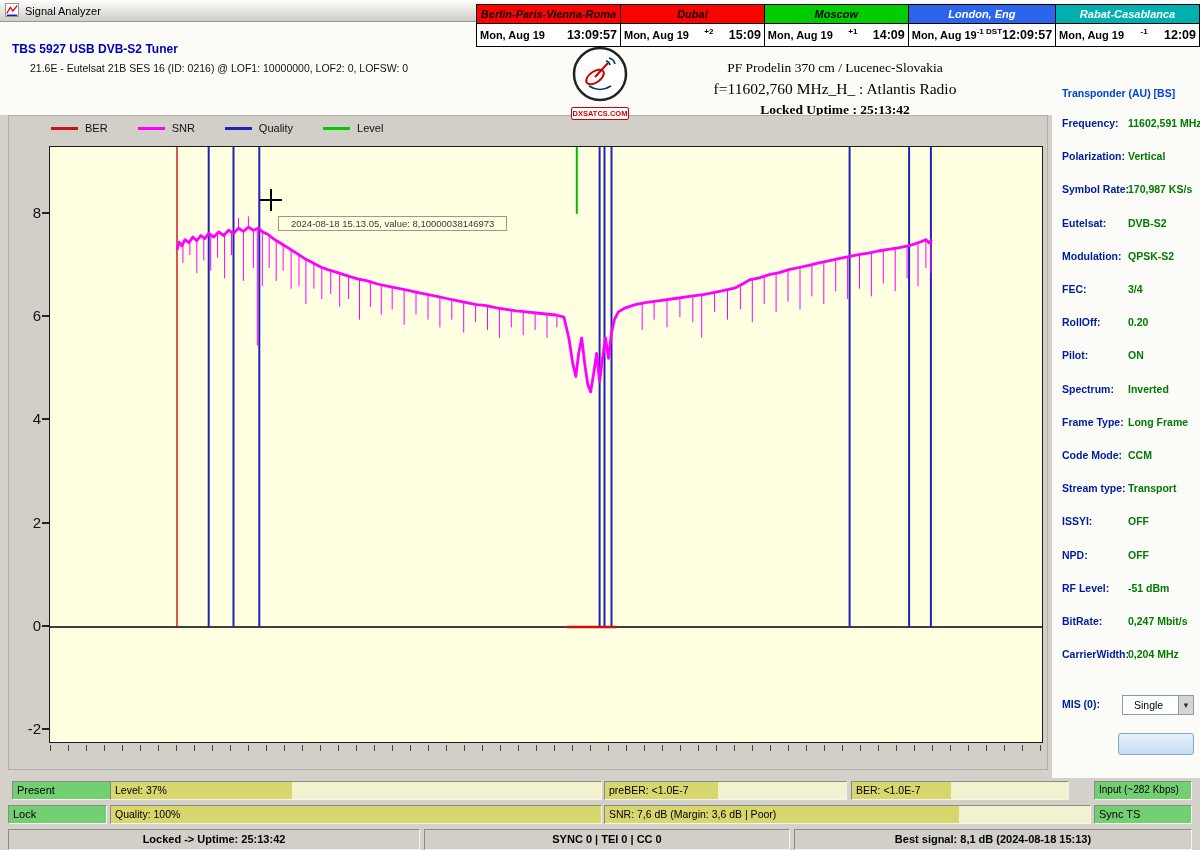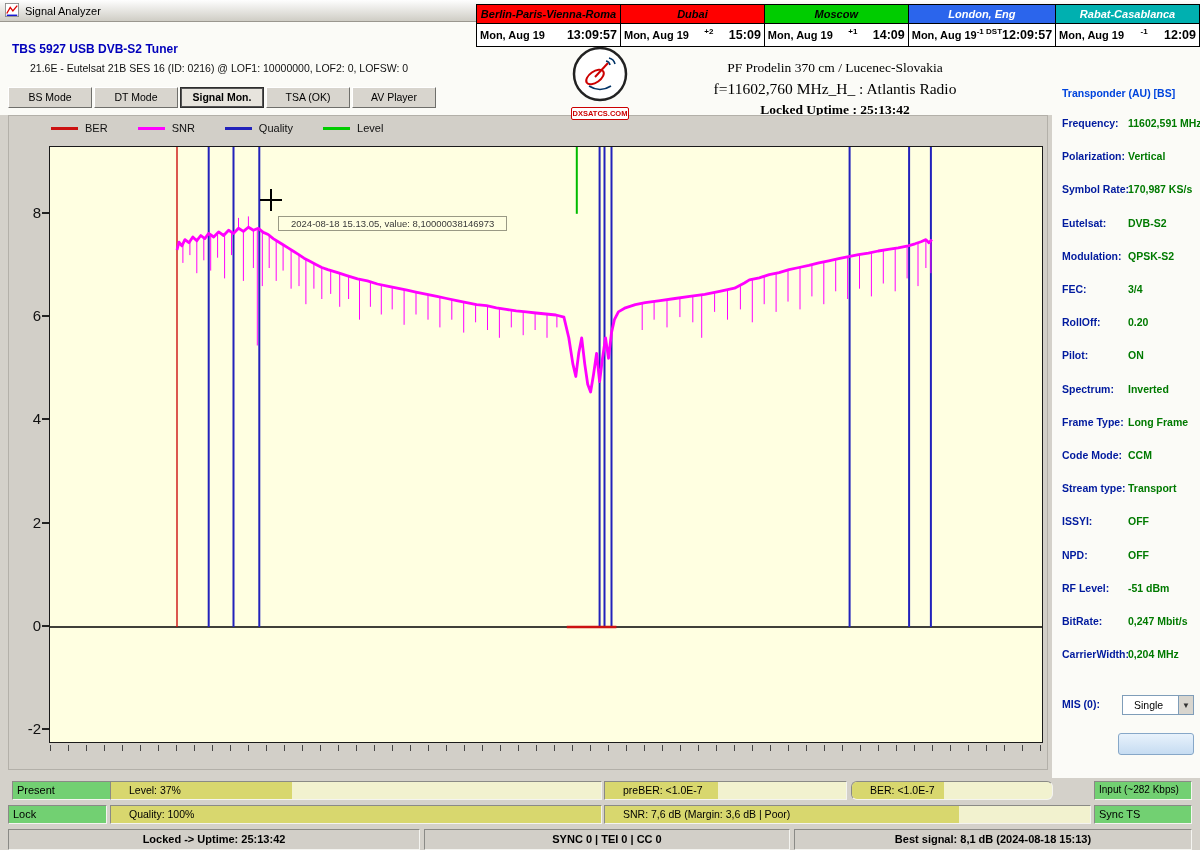--- a/index.html
+++ b/index.html
@@ -85,21 +85,21 @@
     display:flex; align-items:center; justify-content:center; font-size:8px; color:#333; }
   .panel-btn { position:absolute; left:66px; top:648px; width:76px; height:22px;
     background:linear-gradient(#e8f2fc,#c6dcf2); border:1px solid #86a7c8; border-radius:3px; cursor:default; }
 
   
   .cell { position:absolute; height:19px; border:1px solid; border-color:#8a8a86 #f4f4f0 #f4f4f0 #8a8a86;
     font-size:10.5px; line-height:16px; padding-left:4px; overflow:hidden; white-space:nowrap; color:#000; }
   .cell.green { background:#72d072; font-size:11px; }
   .cell.bar { background:#f2f2cf; padding-left:0; }
   .bar-fill { position:absolute; left:0; top:0; bottom:0; background:#d8d76e; }
-  .bar-label { position:relative; padding-left:18px; z-index:1; }
+  .bar-label { position:relative; padding-left:4px; z-index:1; }
   .row1 .cell { top:781px; }
   .row2 .cell { top:805px; }
 
   
   .bottom-sec { position:absolute; top:829px; height:21px; background:#d2cfc8;
     border:1px solid; border-color:#8a8a86 #f4f4f0 #f4f4f0 #8a8a86;
     font-size:11px; font-weight:bold; text-align:center; line-height:18px; color:#000; }
 </style>
 </head>
 <body>
@@ -192,27 +192,20 @@
 
   <div class="antenna">
     <svg width="26" height="22" viewBox="0 0 24 20">
         <path d="M2 19 L13 8" stroke="#111" stroke-width="2.2"></path>
         <path d="M10 3 a9 9 0 0 1 9 9" fill="none" stroke="#111" stroke-width="1.6"></path>
         <path d="M11 6.5 a5.5 5.5 0 0 1 5.5 5.5" fill="none" stroke="#111" stroke-width="1.6"></path>
         <circle cx="13" cy="8" r="2" fill="#111"></circle>
       </svg>
   </div>
 
-  <div class="tabs" id="tabs">
-      <div class="tab">BS Mode</div>
-      <div class="tab">DT Mode</div>
-      <div class="tab active">Signal Mon.</div>
-      <div class="tab">TSA (OK)</div>
-      <div class="tab">AV Player</div>
-    </div>
 
   <div class="chart-panel">
     <div class="legend" id="legend">
         <div class="leg-item">
           <span class="leg-line" style="background:#cc1111"></span>
           <span>BER</span>
         </div>
         <div class="leg-item">
           <span class="leg-line" style="background:#ff00ff"></span>
           <span>SNR</span>
@@ -417,21 +410,21 @@
   <div class="row1">
     <div class="cell green" style="left:12px;width:99px;"><span>Present</span></div>
     <div class="cell bar" style="left:110px;width:492px;">
       <div class="bar-fill" style="width: 37%;"></div>
       <span class="bar-label">Level: 37%</span>
     </div>
     <div class="cell bar" style="left:604px;width:243px;">
       <div class="bar-fill" style="width: 47%;"></div>
       <span class="bar-label">preBER: &lt;1.0E-7</span>
     </div>
-    <div class="cell bar" style="left:851px;width:202px;border-radius:6px;">
+    <div class="cell bar" style="left:851px;width:218px;">
       <div class="bar-fill" style="width: 46%;"></div>
       <span class="bar-label">BER: &lt;1.0E-7</span>
     </div>
     <div class="cell green" style="left:1094px;width:98px;font-size:10px;"><span>Input (~282 Kbps)</span></div>
   </div>
 
   <div class="row2">
     <div class="cell green" style="left:8px;width:99px;"><span>Lock</span></div>
     <div class="cell bar" style="left:110px;width:492px;">
       <div class="bar-fill" style="width: 100%;"></div>

